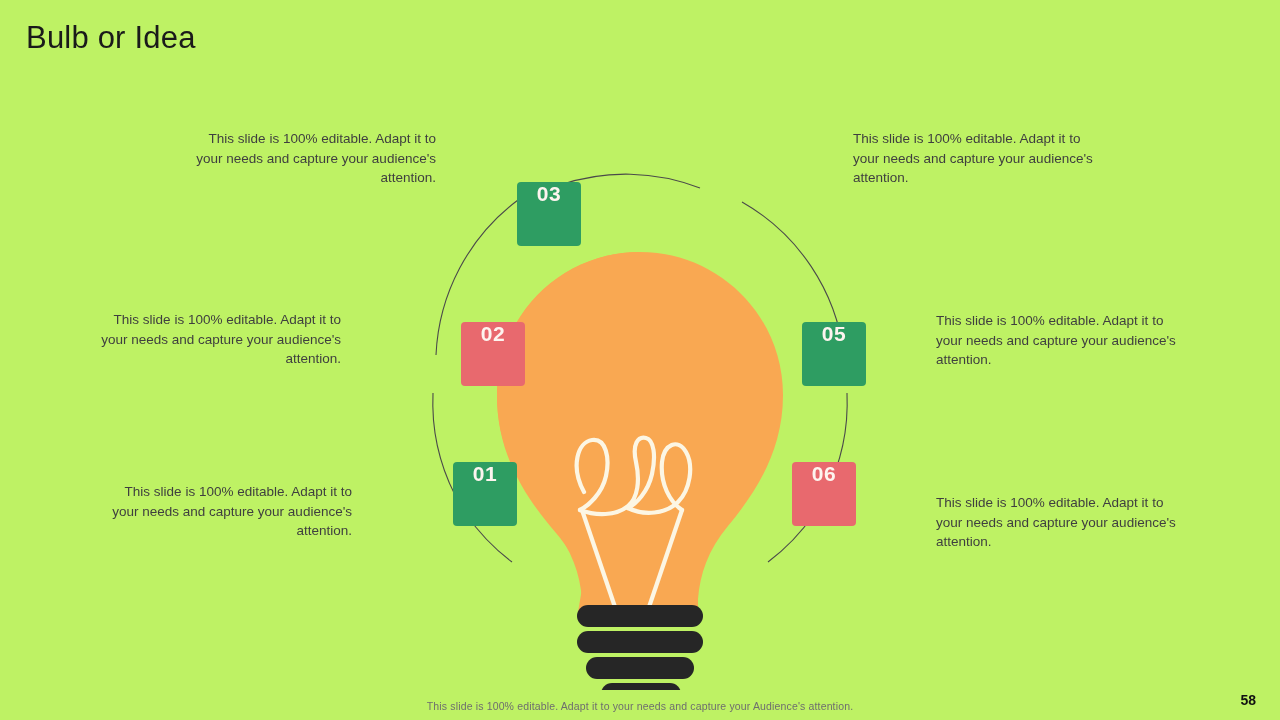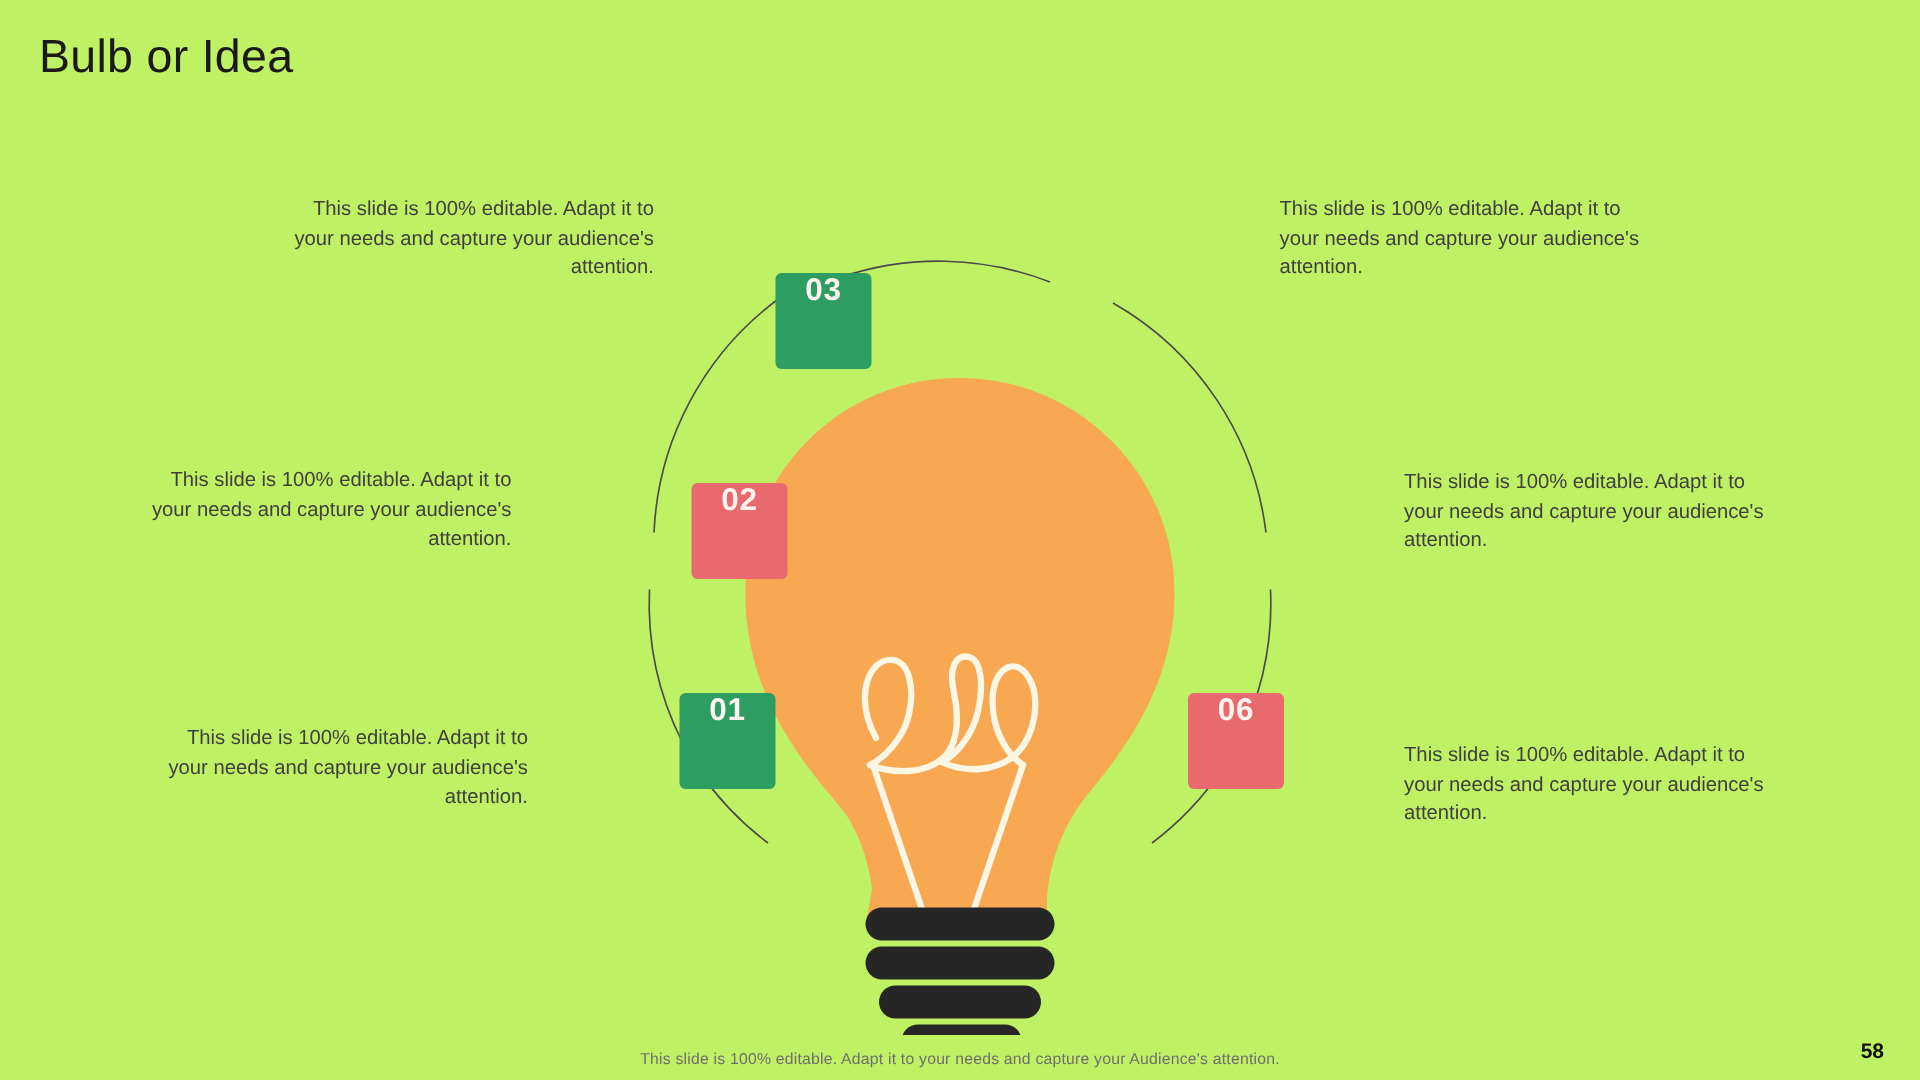--- a/index.html
+++ b/index.html
@@ -183,20 +183,23 @@
 
   <div class="badge green" id="badge-01">
     <span>01</span>
   </div>
   <div class="badge coral" id="badge-02">
     <span>02</span>
   </div>
   <div class="badge green" id="badge-03">
     <span>03</span>
   </div>
+  <div class="badge green" id="badge-05">
+    <span>05</span>
+  </div>
   <div class="badge coral" id="badge-06">
     <span>06</span>
   </div>
 
   <div class="desc left" id="desc-1">This slide is 100% editable. Adapt it to your needs and capture your audience's attention.</div>
   <div class="desc left" id="desc-2">This slide is 100% editable. Adapt it to your needs and capture your audience's attention.</div>
   <div class="desc left" id="desc-3">This slide is 100% editable. Adapt it to your needs and capture your audience's attention.</div>
   <div class="desc right" id="desc-4">This slide is 100% editable. Adapt it to your needs and capture your audience's attention.</div>
   <div class="desc right" id="desc-5">This slide is 100% editable. Adapt it to your needs and capture your audience's attention.</div>
   <div class="desc right" id="desc-6">This slide is 100% editable. Adapt it to your needs and capture your audience's attention.</div>

